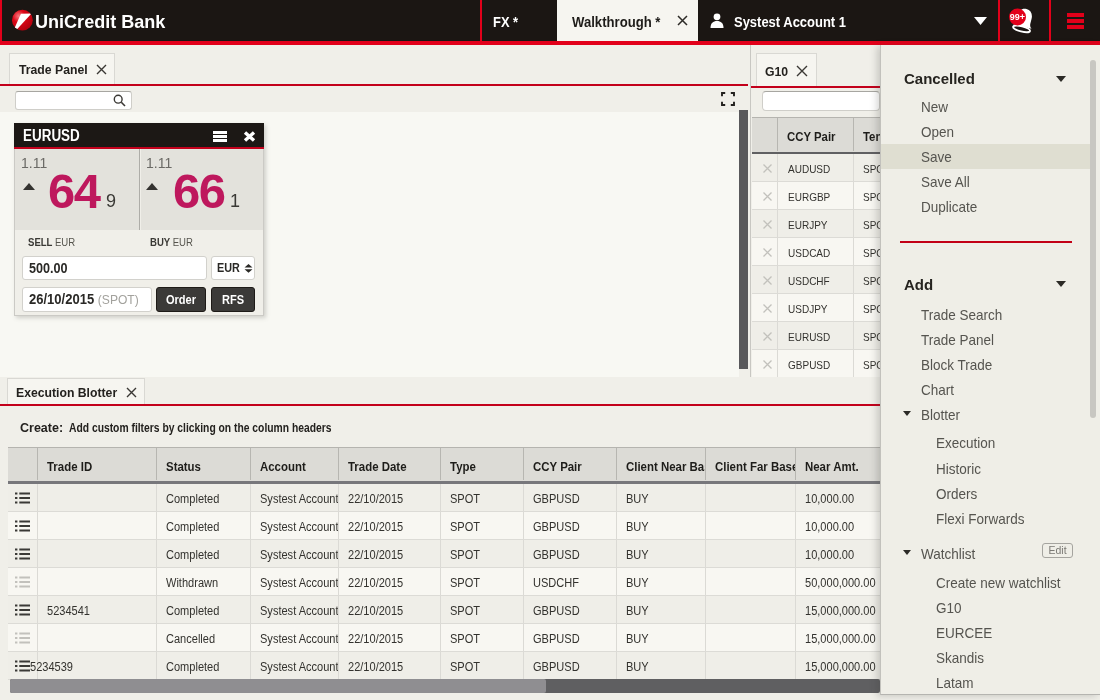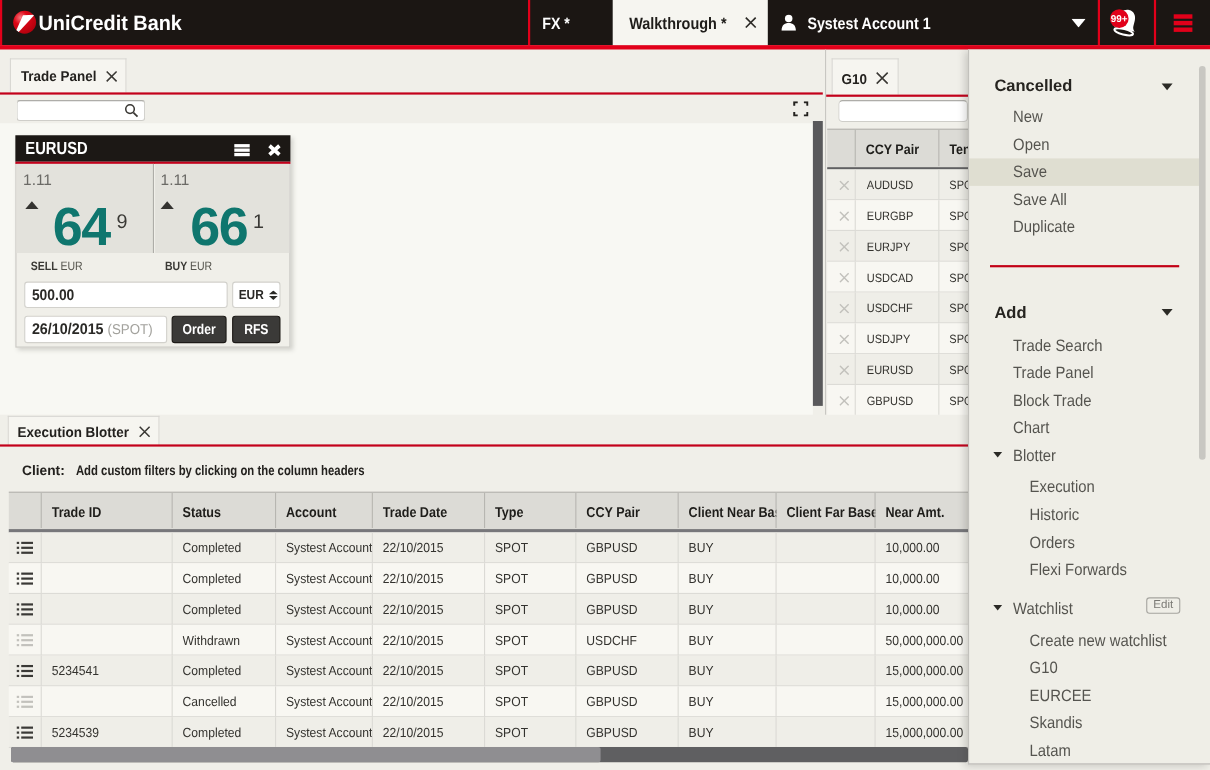--- a/index.html
+++ b/index.html
@@ -13,21 +13,21 @@
 #redband { left:0; top:41px; width:1100px; height:4px; background:#e2001a; }
 
 
 .tab { position:absolute; background:#f6f5f0; border:1px solid #d9d8d3; border-bottom:none; }
 .tab .tt { position:absolute; font-weight:bold; font-size:13px; color:#23211e; transform:scaleX(0.94); transform-origin:0 50%; white-space:nowrap; }
 .redline { position:absolute; height:2px; background:#c3001b; }
 .searchbox { position:absolute; background:#fff; border:1px solid #cfcec9; border-top-color:#a7a6a1; border-radius:3px; }
 
 
 .p111 { position:absolute; font-size:14px; color:#6b6a66; }
-.bignum { position:absolute; font-size:49px; font-weight:bold; color:#0f766e; letter-spacing:-1.5px; line-height:1;margin-top:16px; }
+.bignum { position:absolute; font-size:49px; font-weight:bold; color:#be185d; letter-spacing:-1.5px; line-height:1; }
 .subnum { position:absolute; font-size:18px; color:#3a3935; line-height:1; }
 .uptri { position:absolute; width:0; height:0; border-left:6px solid transparent; border-right:6px solid transparent; border-bottom:7px solid #343330; }
 .flabel { position:absolute; font-size:11px; color:#3a3935; font-weight:bold; transform:scaleX(0.87); transform-origin:0 50%; white-space:nowrap; }
 .flabel span { font-weight:normal; color:#55544d; }
 .finput { position:absolute; background:#fff; border:1px solid #d2d1cc; border-radius:3px; }
 .finput .v { position:absolute; left:6px; top:0; height:22px; line-height:22px; font-weight:bold; font-size:14px; color:#2a2926; transform:scaleX(0.9); transform-origin:0 50%; white-space:nowrap; }
 .dbtn { position:absolute; background:#3b3a38; border:1px solid #1d1a17; border-radius:3px; }
 .dbtn .v { position:absolute; width:100%; text-align:center; color:#fff; font-weight:bold; font-size:13px; transform:scaleX(0.85); transform-origin:50% 50%; white-space:nowrap; }
 
 
@@ -254,21 +254,21 @@
     </div>
 </div>
 
 <div class="tab" style="left:7px;top:378px;width:138px;height:27px">
   <span class="tt" style="left:8px;top:6px">Execution Blotter</span>
   <svg style="position:absolute;left:118px;top:8px" width="11" height="11" viewBox="0 0 11 11">
       <path d="M1 1 L10 10 M10 1 L1 10" stroke="#3a3834" stroke-width="1.4"></path>
     </svg>
 </div>
 <div class="redline" style="left:0;top:404px;width:1100px"></div>
-<div class="abs" style="left:20px;top:421px;font-size:12.5px;font-weight:bold;color:#23211e">Client:</div>
+<div class="abs" style="left:20px;top:421px;font-size:12.5px;font-weight:bold;color:#23211e">Create:</div>
 <div class="abs sx" style="left:69px;top:421px;font-size:12.5px;font-weight:bold;color:#23211e;transform:scaleX(0.825)">Add custom filters by clicking on the column headers</div>
 <div class="thead" id="bhead" style="left:8px;top:447px;width:872px;height:37px;border-bottom:3px solid #77777b">
     <div class="vline" style="left:29px;top:0;height:32px"></div>
     <div class="hc" style="left:39px;top:9px;width:110px"><span>Trade ID</span></div>
     <div class="vline" style="left:148px;top:0;height:32px"></div>
     <div class="hc" style="left:158px;top:9px;width:85px"><span>Status</span></div>
     <div class="vline" style="left:242px;top:0;height:32px"></div>
     <div class="hc" style="left:252px;top:9px;width:79px"><span>Account</span></div>
     <div class="vline" style="left:330px;top:0;height:32px"></div>
     <div class="hc" style="left:340px;top:9px;width:93px"><span>Trade Date</span></div>
@@ -470,21 +470,21 @@
         <g fill="#3a3936">
           <rect x="0" y="0.5" width="2.4" height="2"></rect>
           <rect x="4.3" y="0.5" width="10.7" height="2"></rect>
           <rect x="0" y="5" width="2.4" height="2"></rect>
           <rect x="4.3" y="5" width="10.7" height="2"></rect>
           <rect x="0" y="9.5" width="2.4" height="2"></rect>
           <rect x="4.3" y="9.5" width="10.7" height="2"></rect>
         </g>
       </svg>
       <div class="rvline" style="left:29px"></div>
-      <div class="cell" style="left:39px;width:110px"><span>5234539</span></div>
+      <div class="cell" style="left:22px;width:110px"><span>5234539</span></div>
       <div class="rvline" style="left:148px"></div>
       <div class="cell" style="left:158px;width:85px"><span>Completed</span></div>
       <div class="rvline" style="left:242px"></div>
       <div class="cell" style="left:252px;width:79px"><span>Systest Account</span></div>
       <div class="rvline" style="left:330px"></div>
       <div class="cell" style="left:340px;width:93px"><span>22/10/2015</span></div>
       <div class="rvline" style="left:432px"></div>
       <div class="cell" style="left:442px;width:74px"><span>SPOT</span></div>
       <div class="rvline" style="left:515px"></div>
       <div class="cell" style="left:525px;width:84px"><span>GBPUSD</span></div>

